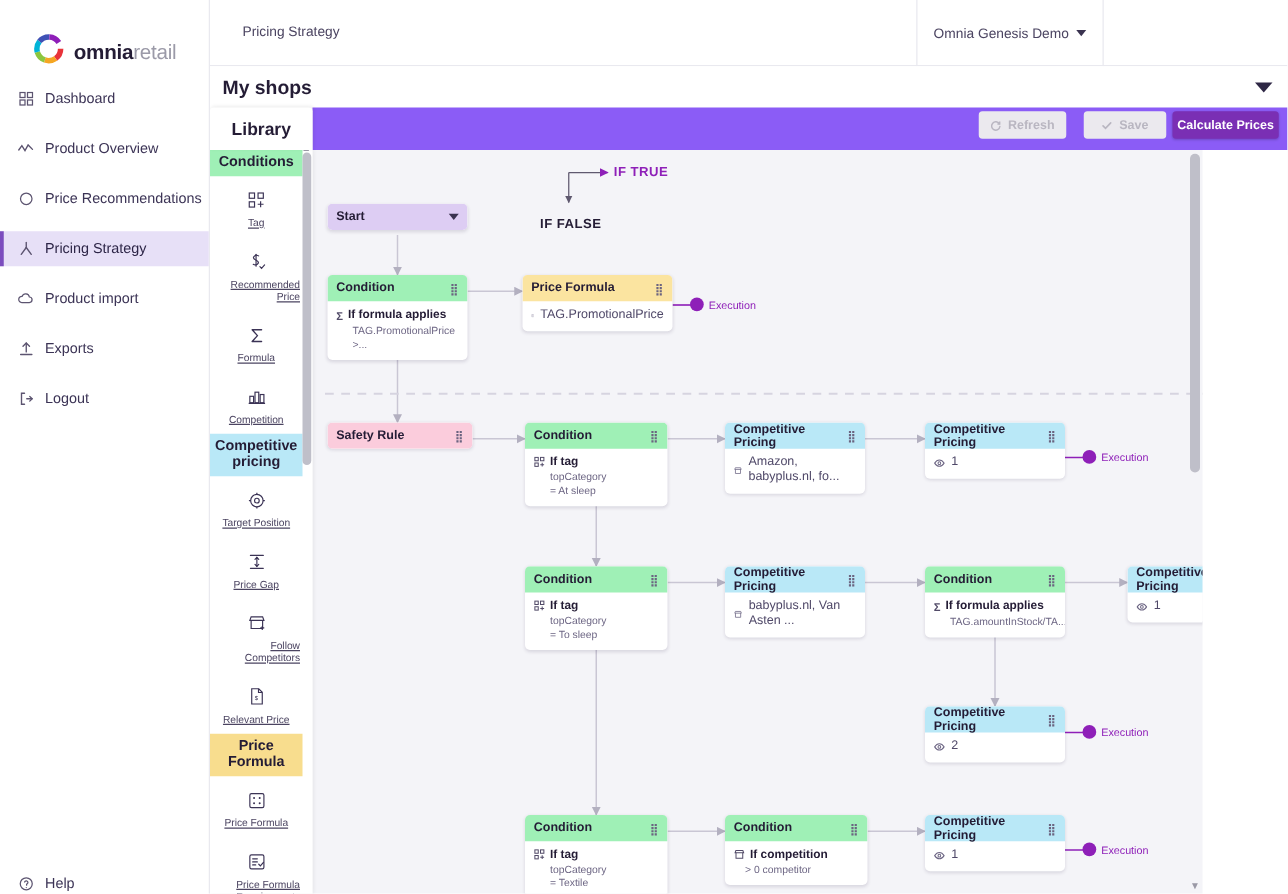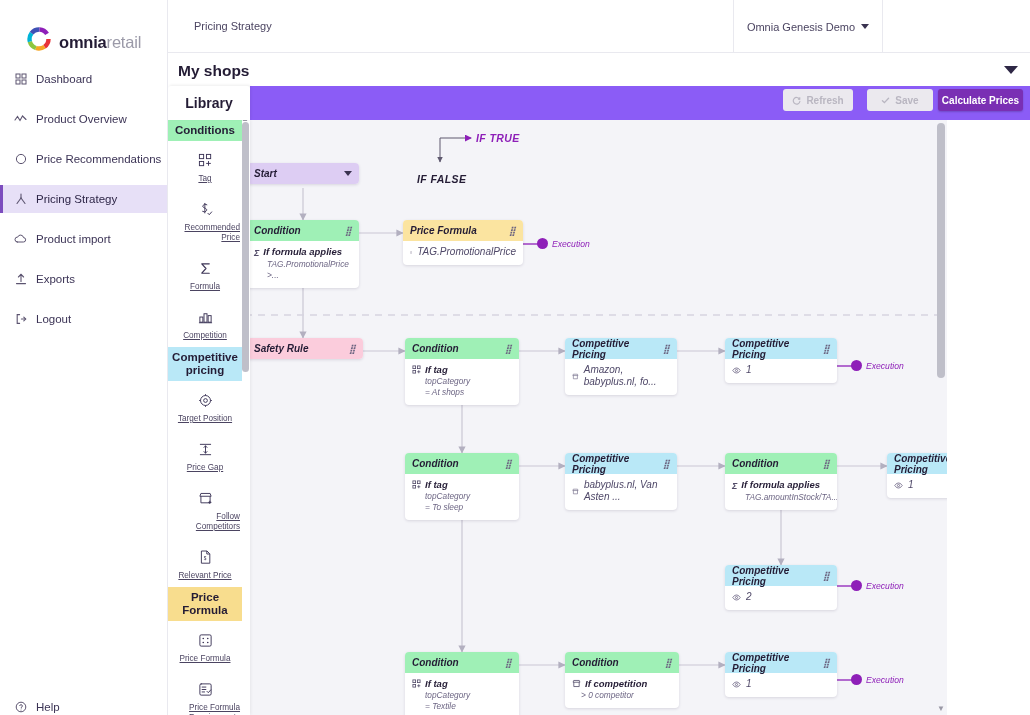--- a/index.html
+++ b/index.html
@@ -109,22 +109,22 @@
     position:absolute; top:3px; height:22px; border-radius:3px;
     display:flex; align-items:center; justify-content:center; gap:5px;
     font-size:10px; font-weight:700; cursor:pointer; user-select:none;
   }
   #btn-refresh { right:177px; width:70px; background:#ebe9ee; color:#b9b6c1; }
   #btn-save    { right:97px;  width:66px; background:#ebe9ee; color:#b9b6c1; }
   #btn-calc    { right:7px;   width:85px; background:#7a2fb4; color:#fff; box-shadow:0 1px 2px rgba(0,0,0,.2); }
 
   
   #canvas {
-    position:absolute; left:235px; top:120px; width:712px; height:595px;
-    background:#f4f4f8; overflow:hidden;font-style:italic;
+    position:absolute; left:250px; top:120px; width:712px; height:595px;
+    background:#f4f4f8; overflow:hidden;
   }
   #canvas-svg { position:absolute; left:0; top:0; width:780px; height:595px; }
   #cv-bar { position:absolute; right:2px; top:3px; width:8px; height:255px; background:#bfbfc9; border-radius:4px; cursor:pointer; }
   #cv-bar-arrow { position:absolute; right:1px; top:-7px; font-size:8px; color:#9a99a6; }
   #cv-corner { position:absolute; right:2px; bottom:2px; font-size:8px; color:#9a99a6; }
 
   
   .node {
     position:absolute; background:#fff; border-radius:4px;
     box-shadow:0 1px 3px rgba(40,30,70,.14); overflow:hidden; cursor:pointer;
@@ -521,21 +521,21 @@
         <div class="row1">
           <svg class="mi" width="9" height="9" viewBox="0 0 10 10" fill="none" stroke="#524b68" stroke-width=".9">
               <rect x="1" y="1" width="3" height="3"></rect>
               <rect x="6" y="1" width="3" height="3"></rect>
               <rect x="1" y="6" width="3" height="3"></rect>
               <path d="M7.5 5.8v3.4M5.8 7.5h3.4"></path>
             </svg>
           <span>If tag</span>
         </div>
         <div class="sub">topCategory</div>
-        <div class="sub">= At shops</div>
+        <div class="sub">= At sleep</div>
       </div>
     </div>
 
     <div class="node" style="left:330px; top:218px; width:112px;">
       <div class="hdr h-comp">
         <span>Competitive Pricing</span>
         <span class="grip">⣿</span>
       </div>
       <div class="body">
         <div class="plain">

